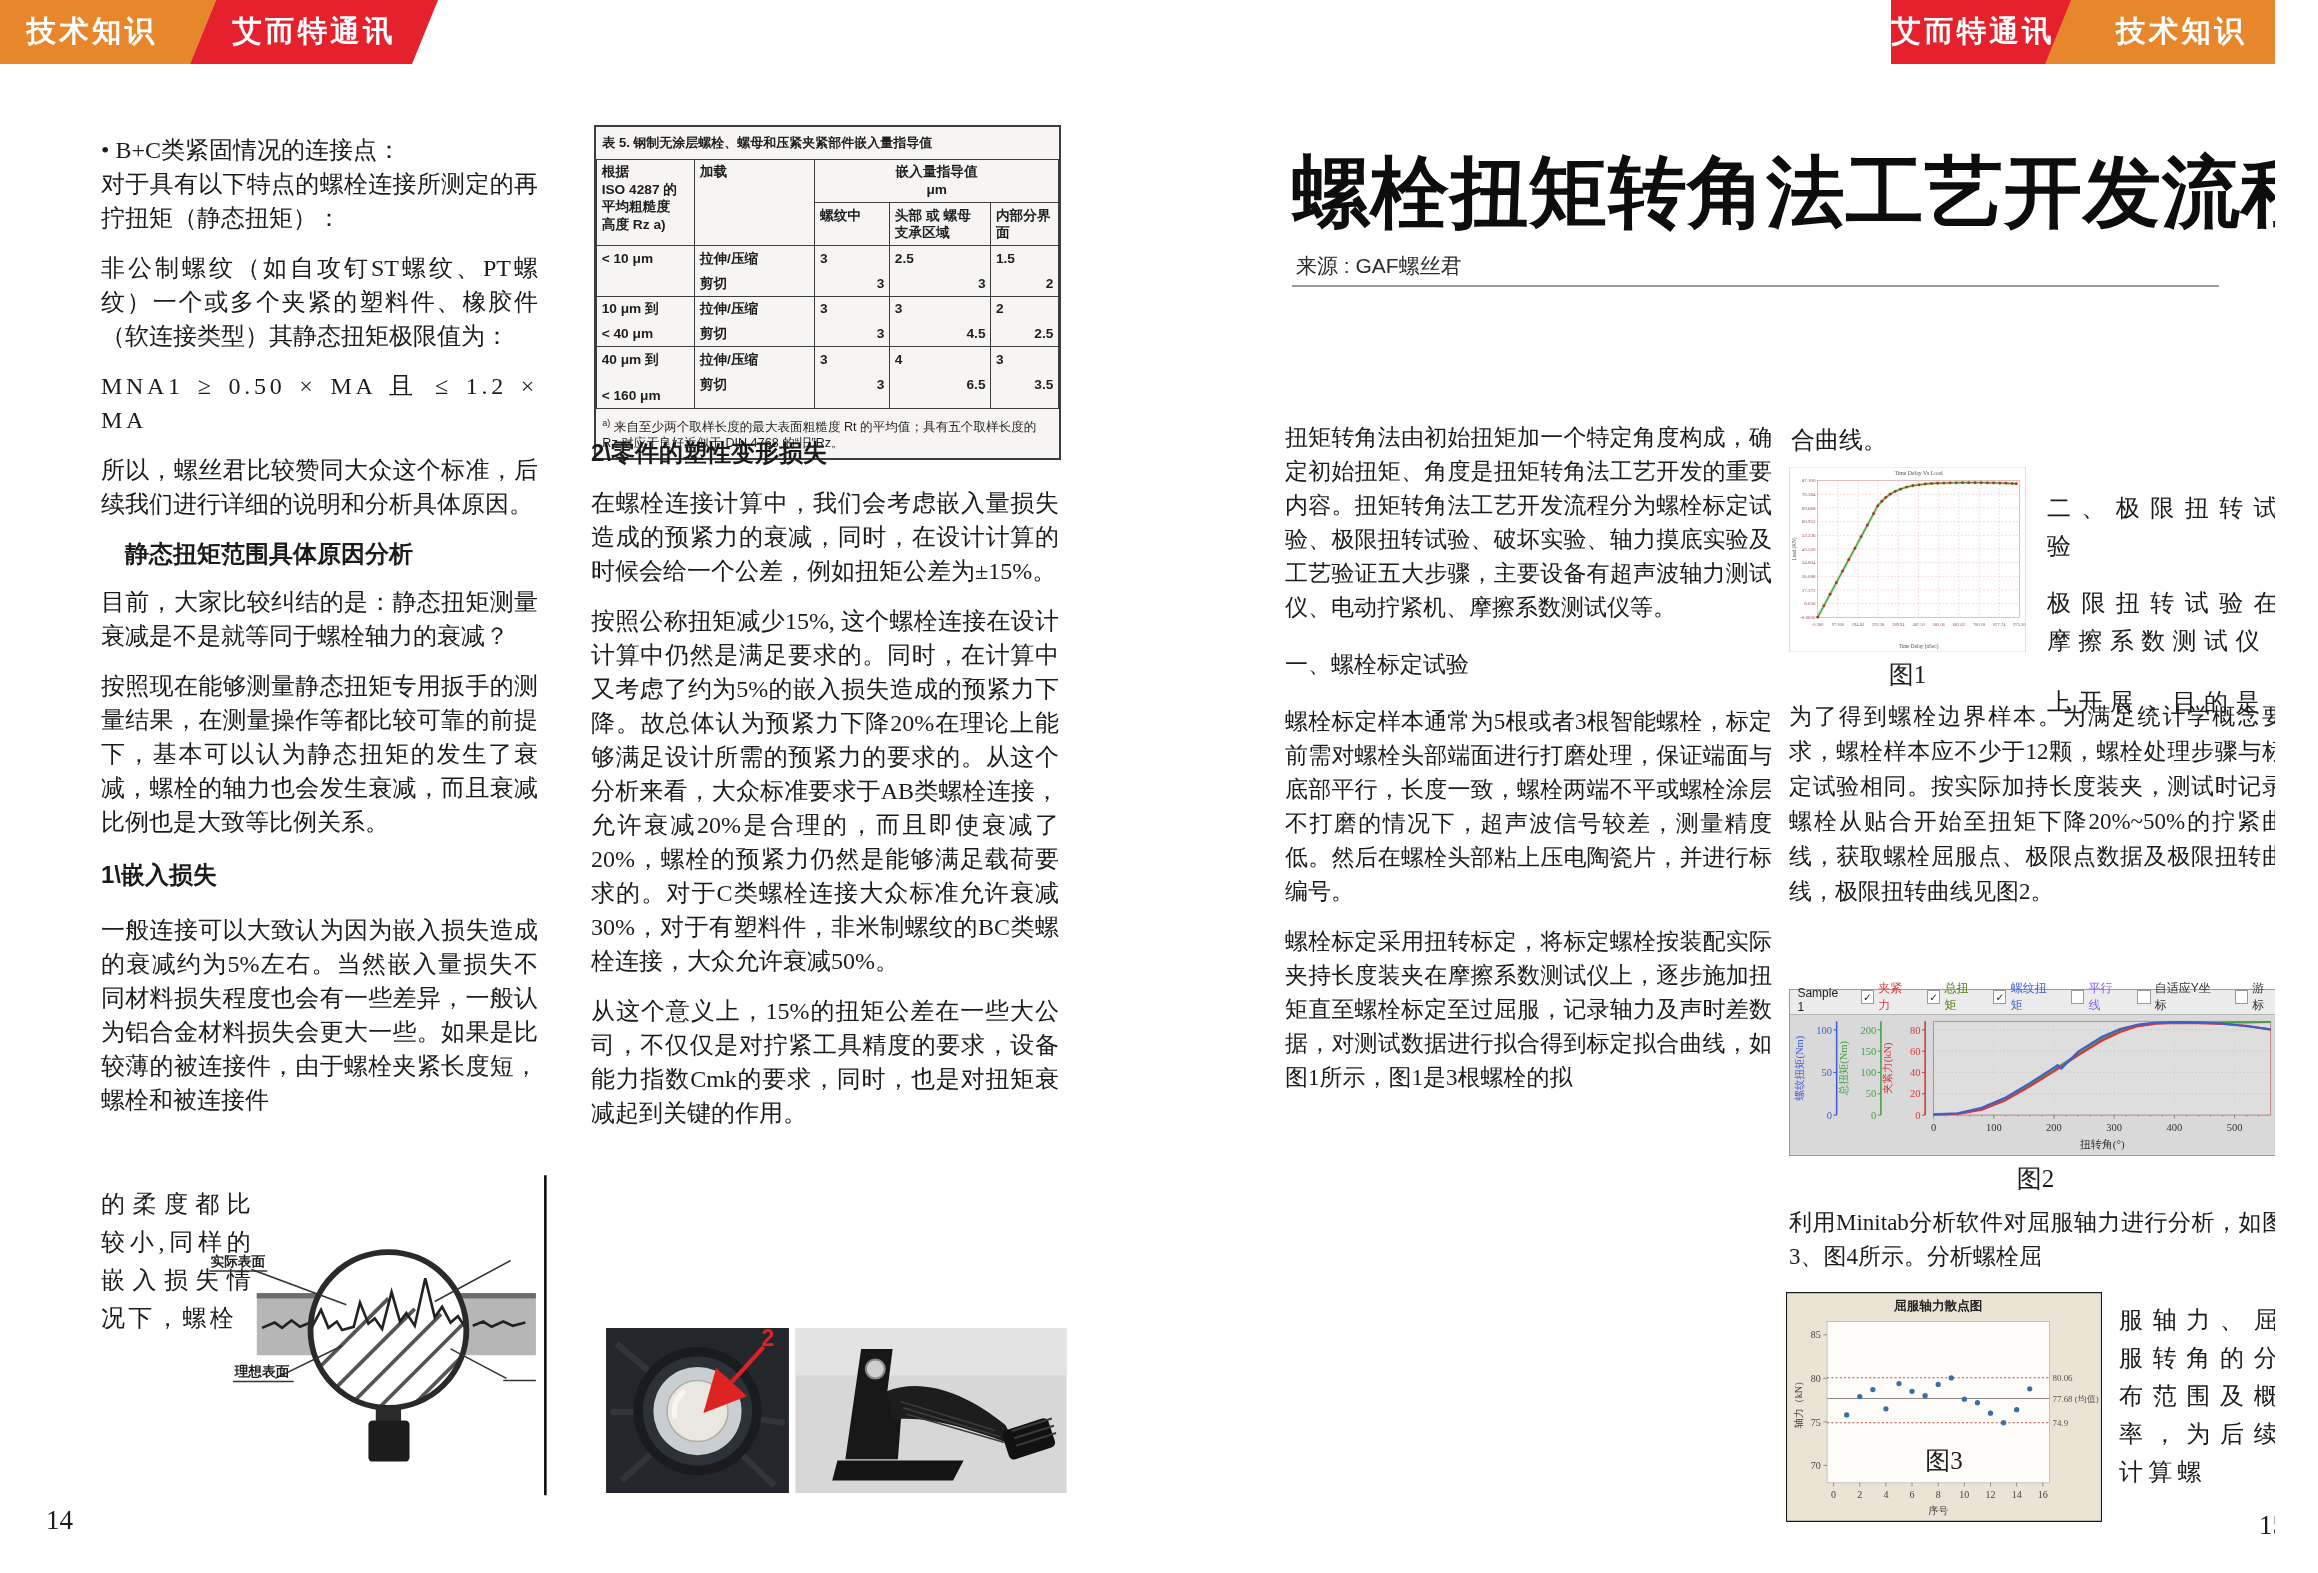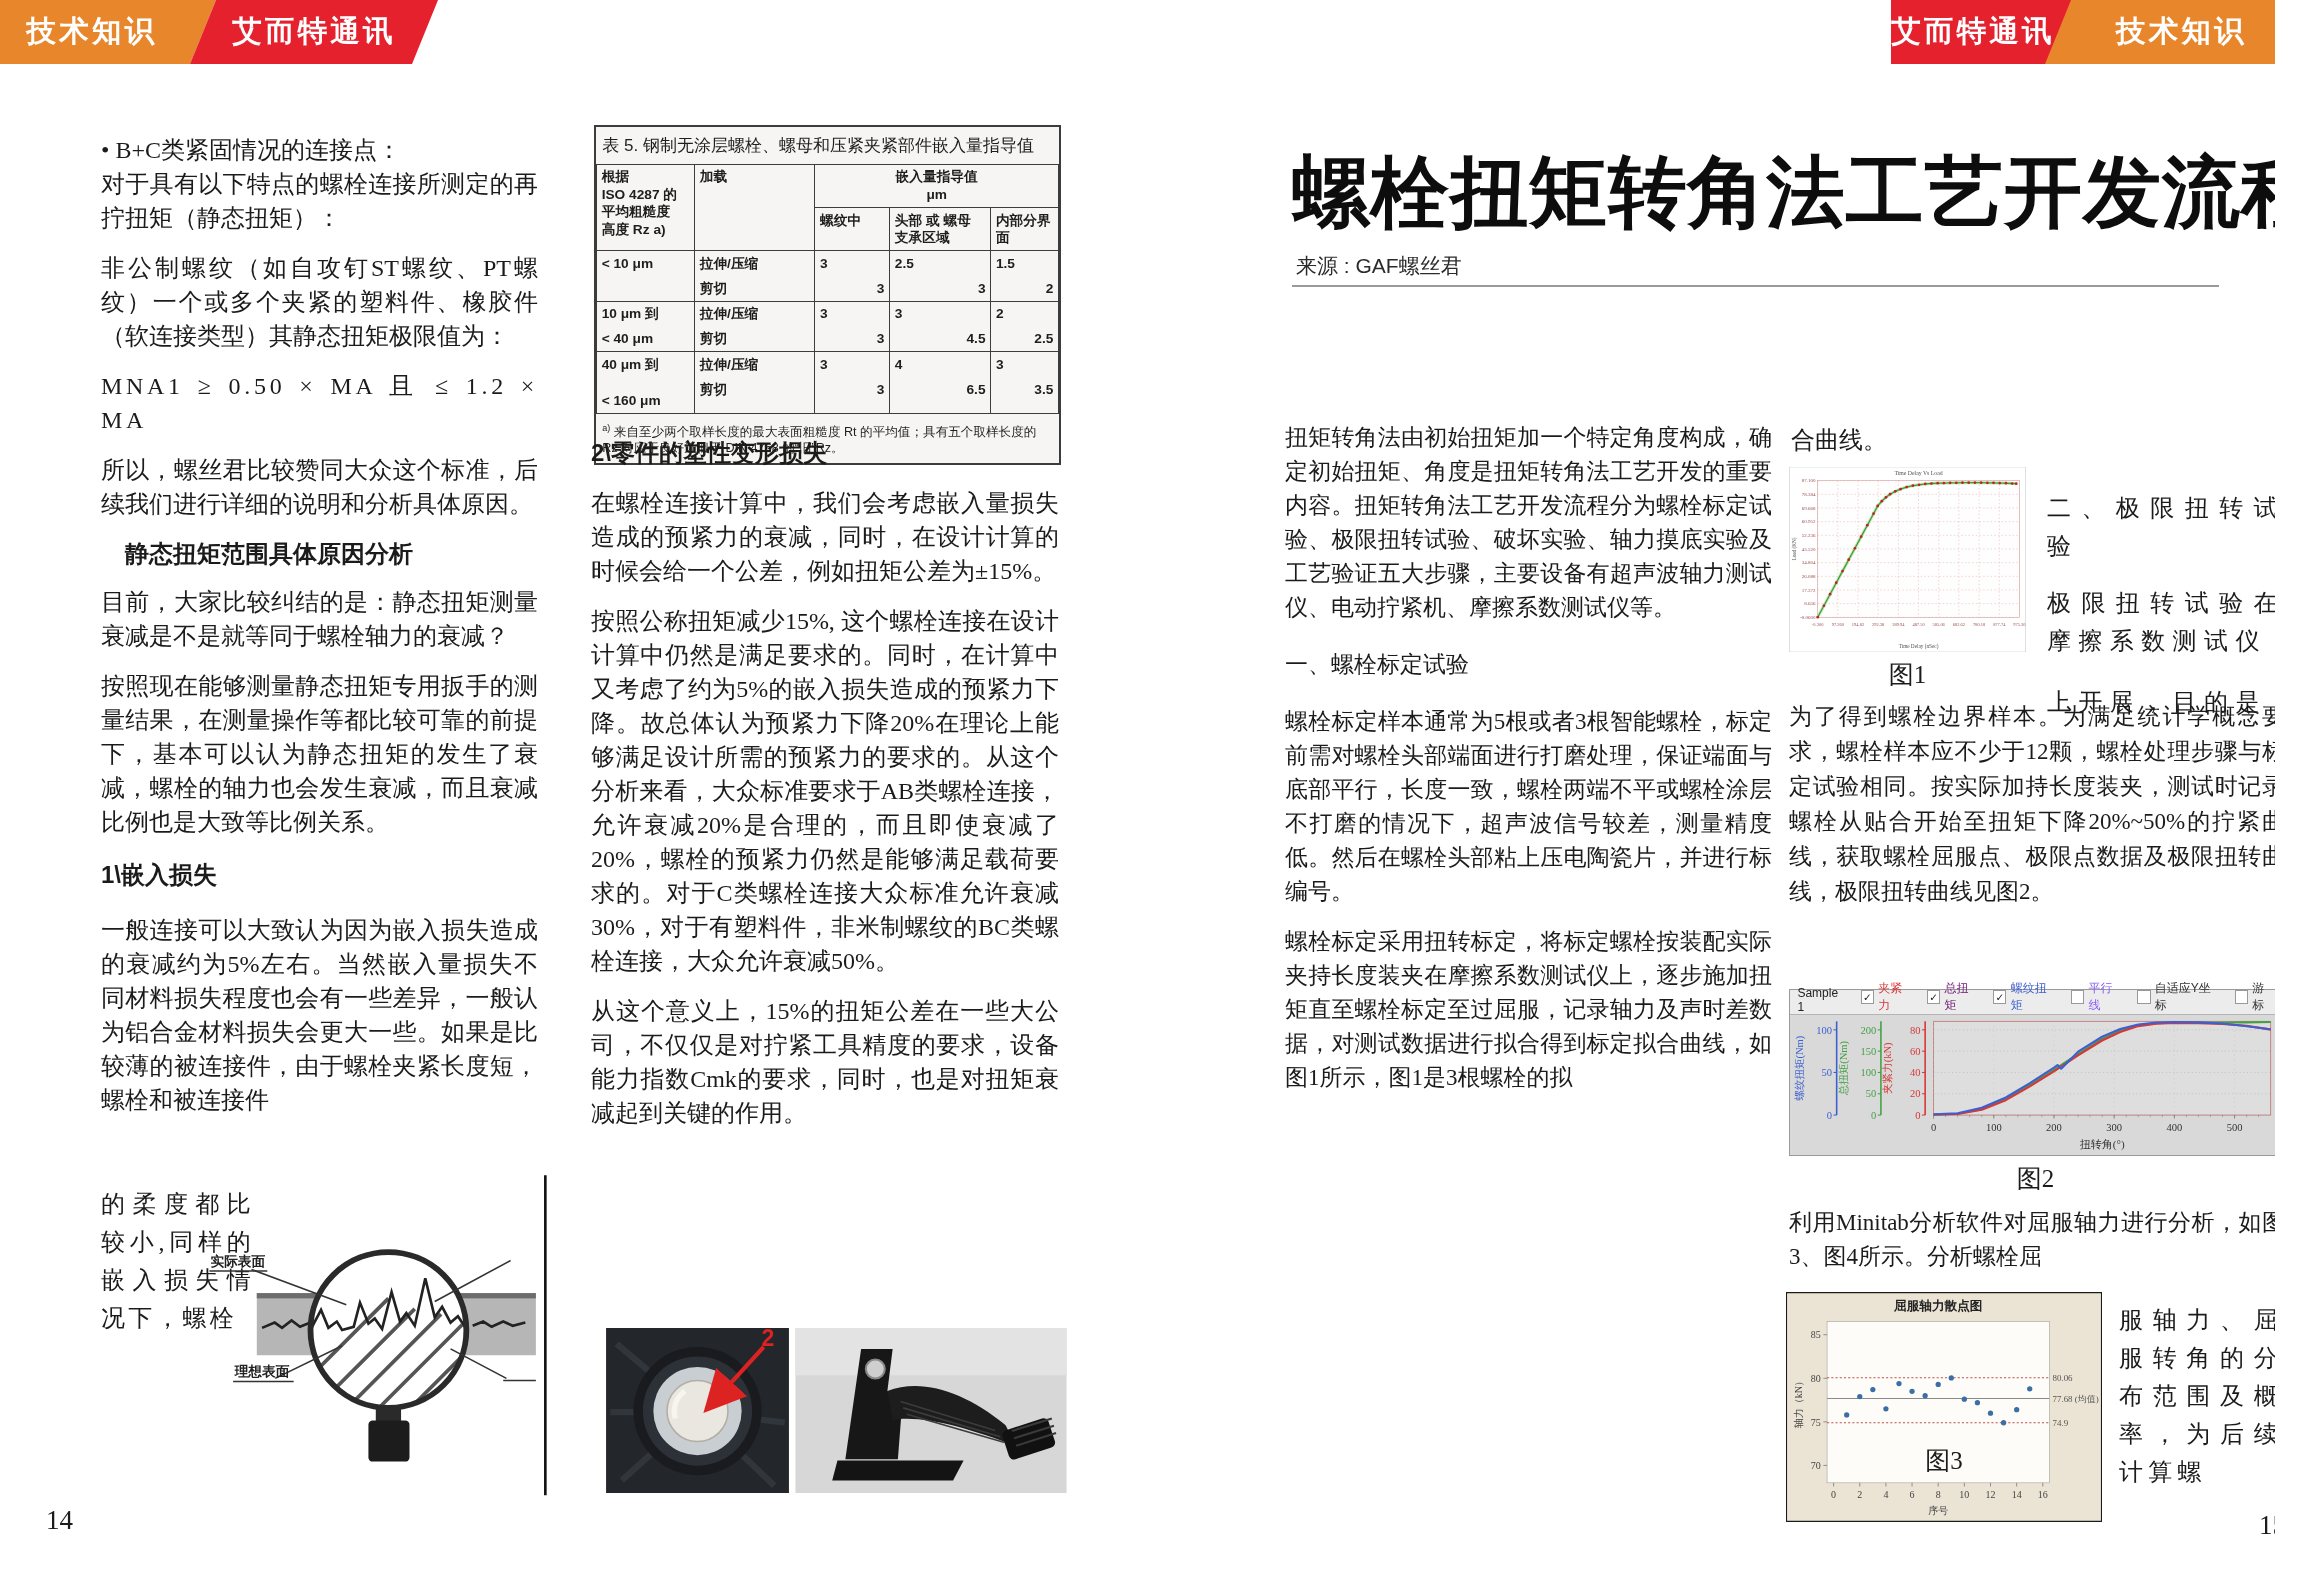--- a/index.html
+++ b/index.html
@@ -16,21 +16,21 @@
   .para{font-size:24px;line-height:34px;text-align:justify;margin:0 0 16px 0;}
   .para:last-child{margin-bottom:0;}
   .h-bold{font-family:"Liberation Sans","DejaVu Sans",sans-serif;font-weight:700;font-size:24px;
           line-height:34px;margin:5.3px 0 13.7px 0;}
   .formula{letter-spacing:3.7px;}
   .caption{font-size:25px;text-align:center;}
   .pagenum{font-size:27px;}
   
   .t5box{border:2.1px solid #3c3c3c;background:#f6f5f3;
          font-family:"Liberation Sans","DejaVu Sans",sans-serif;color:#1e1e1e;}
-  .t5title{font-size:17px;font-weight:400;padding:7.4px 6.3px 6.3px 6.3px;}
+  .t5title{font-size:13px;font-weight:700;padding:7.4px 6.3px 6.3px 6.3px;}
   table.t5{border-collapse:collapse;width:100%;table-layout:fixed;}
   table.t5 th,table.t5 td{border:1.3px solid #3c3c3c;padding:3.7px 4.7px;font-size:13.7px;
       font-weight:600;vertical-align:top;text-align:left;line-height:17.4px;}
   table.t5 .num-top{text-align:left;}
   table.t5 .num-bot{text-align:right;margin-top:7.4px;}
   .t5foot{font-size:12.6px;line-height:16.3px;padding:5.3px 6.3px 6.3px 6.3px;font-weight:500;}
   .t5foot sup{font-size:9px;}
   
   .narrow{font-size:24px;line-height:38px;text-align:justify;letter-spacing:3.2px;}
   
@@ -404,21 +404,21 @@
   <div class="abs f2wrap" style="left:1789px;top:989px;width:493px;">
     <div class="f2bar">
       <span>Sample 1</span>
       <span style="display:flex;gap:13.7px;align-items:center;">
           <span class="f2item">
             <span class="f2box">✓</span>
             <span style="color:#d63838">夹紧力</span>
           </span>
           <span class="f2item">
             <span class="f2box">✓</span>
-            <span style="color:#701a75">总扭矩</span>
+            <span style="color:#4d7c0f">总扭矩</span>
           </span>
           <span class="f2item">
             <span class="f2box">✓</span>
             <span style="color:#3d5fd0">螺纹扭矩</span>
           </span>
           <span class="f2item">
             <span class="f2box"></span>
             <span style="color:#8b5cf6">平行线</span>
           </span>
           <span class="f2item">

